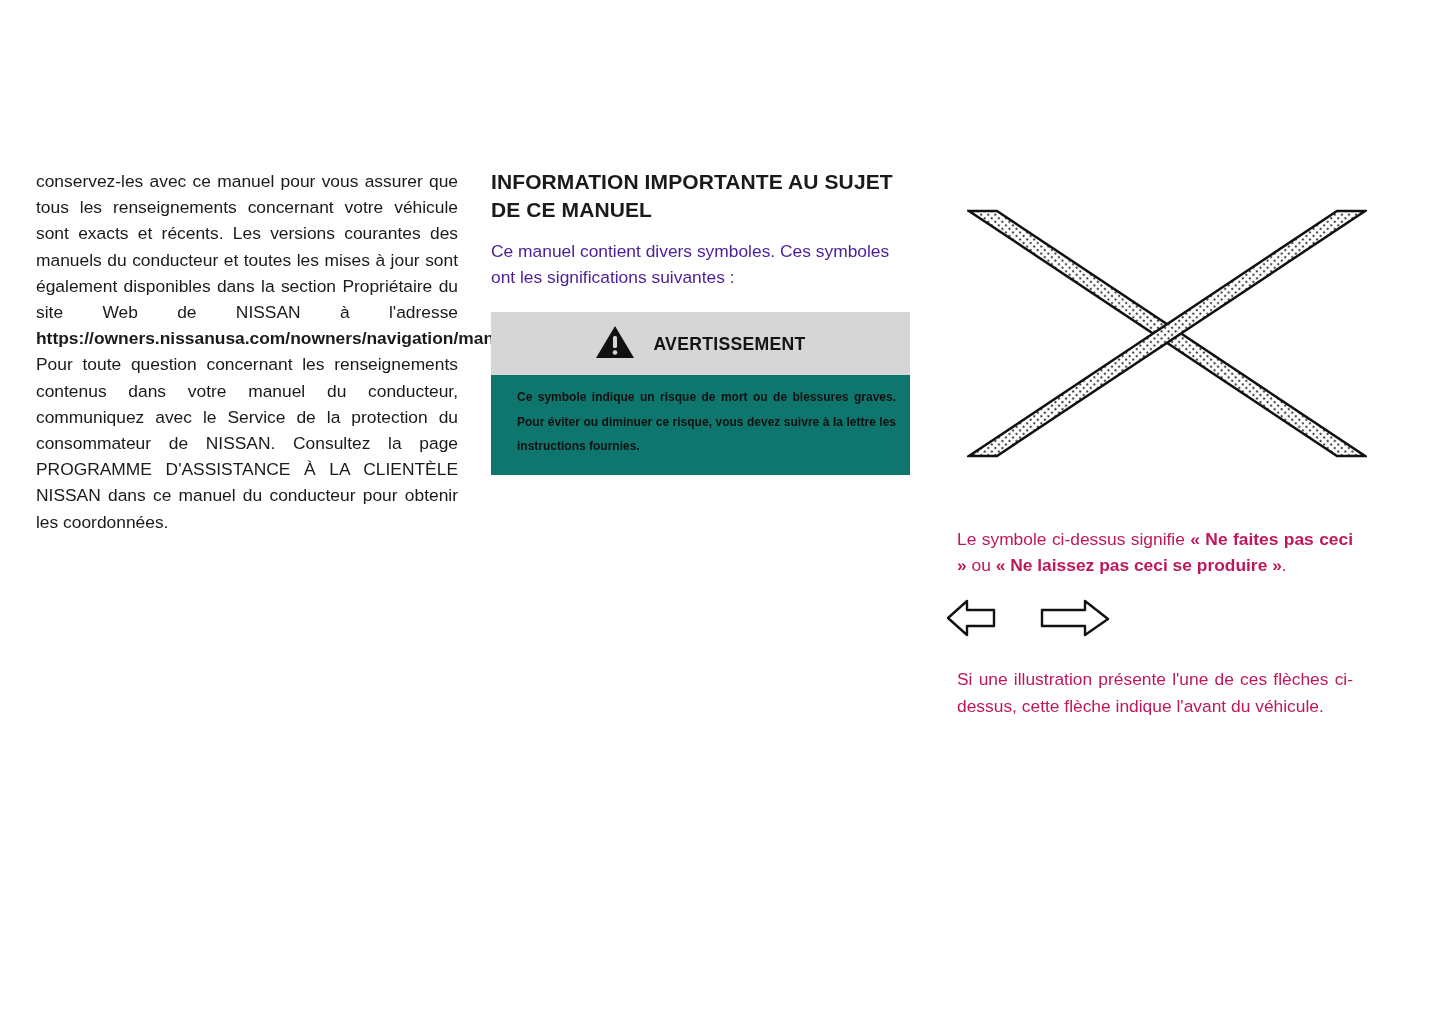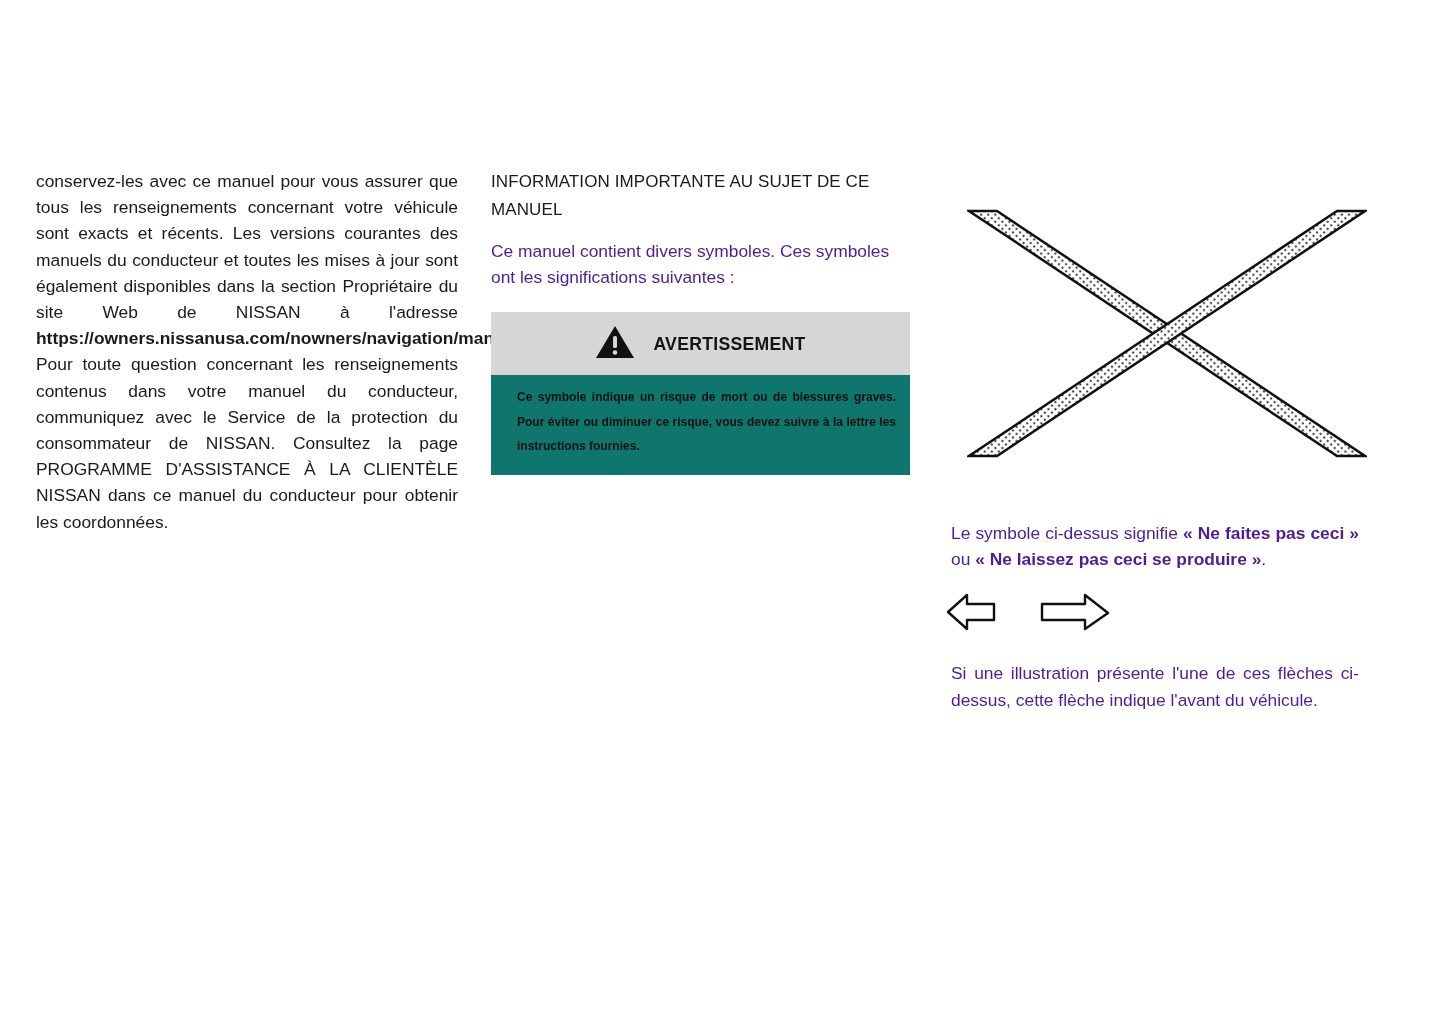--- a/index.html
+++ b/index.html
@@ -40,26 +40,26 @@
     color: #1a1a1a;
     margin: 0;
   }
 
   .body-text b, .bold {
     font-weight: bold;
   }
 
   
   .section-title {
-    font-size: 17px;
+    font-size: 21px;
     line-height: 28px;
     letter-spacing: .1px;
     margin: 0 0 14px 0;
     color: #1a1a1a;
-    font-weight: normal;
+    font-weight: bold;
   }
   .intro-text {
     font-size: 17.4px;
     line-height: 26.2px;
     margin: 0 0 22px 0;
     color: #4c1d95;
     text-align: left;
   }
 
   
@@ -104,22 +104,22 @@
     width: 400px;
     height: 260px;
     margin: 38px 0 0 26px;
   }
 
   .right-text {
     font-size: 17.4px;
     line-height: 26.2px;
     text-align: justify;
     text-justify: inter-word;
-    margin: 10px;
-    color: #4c1d95;
+    margin: 16px;
+    color: #be185d;
   }
   .right-text .bold { font-weight: bold; }
 
   .arrow-row {
     display: flex;
     align-items: center;
     gap: 42px;
     margin: 20px 0 24px 4px;
     height: 44px;
   }

